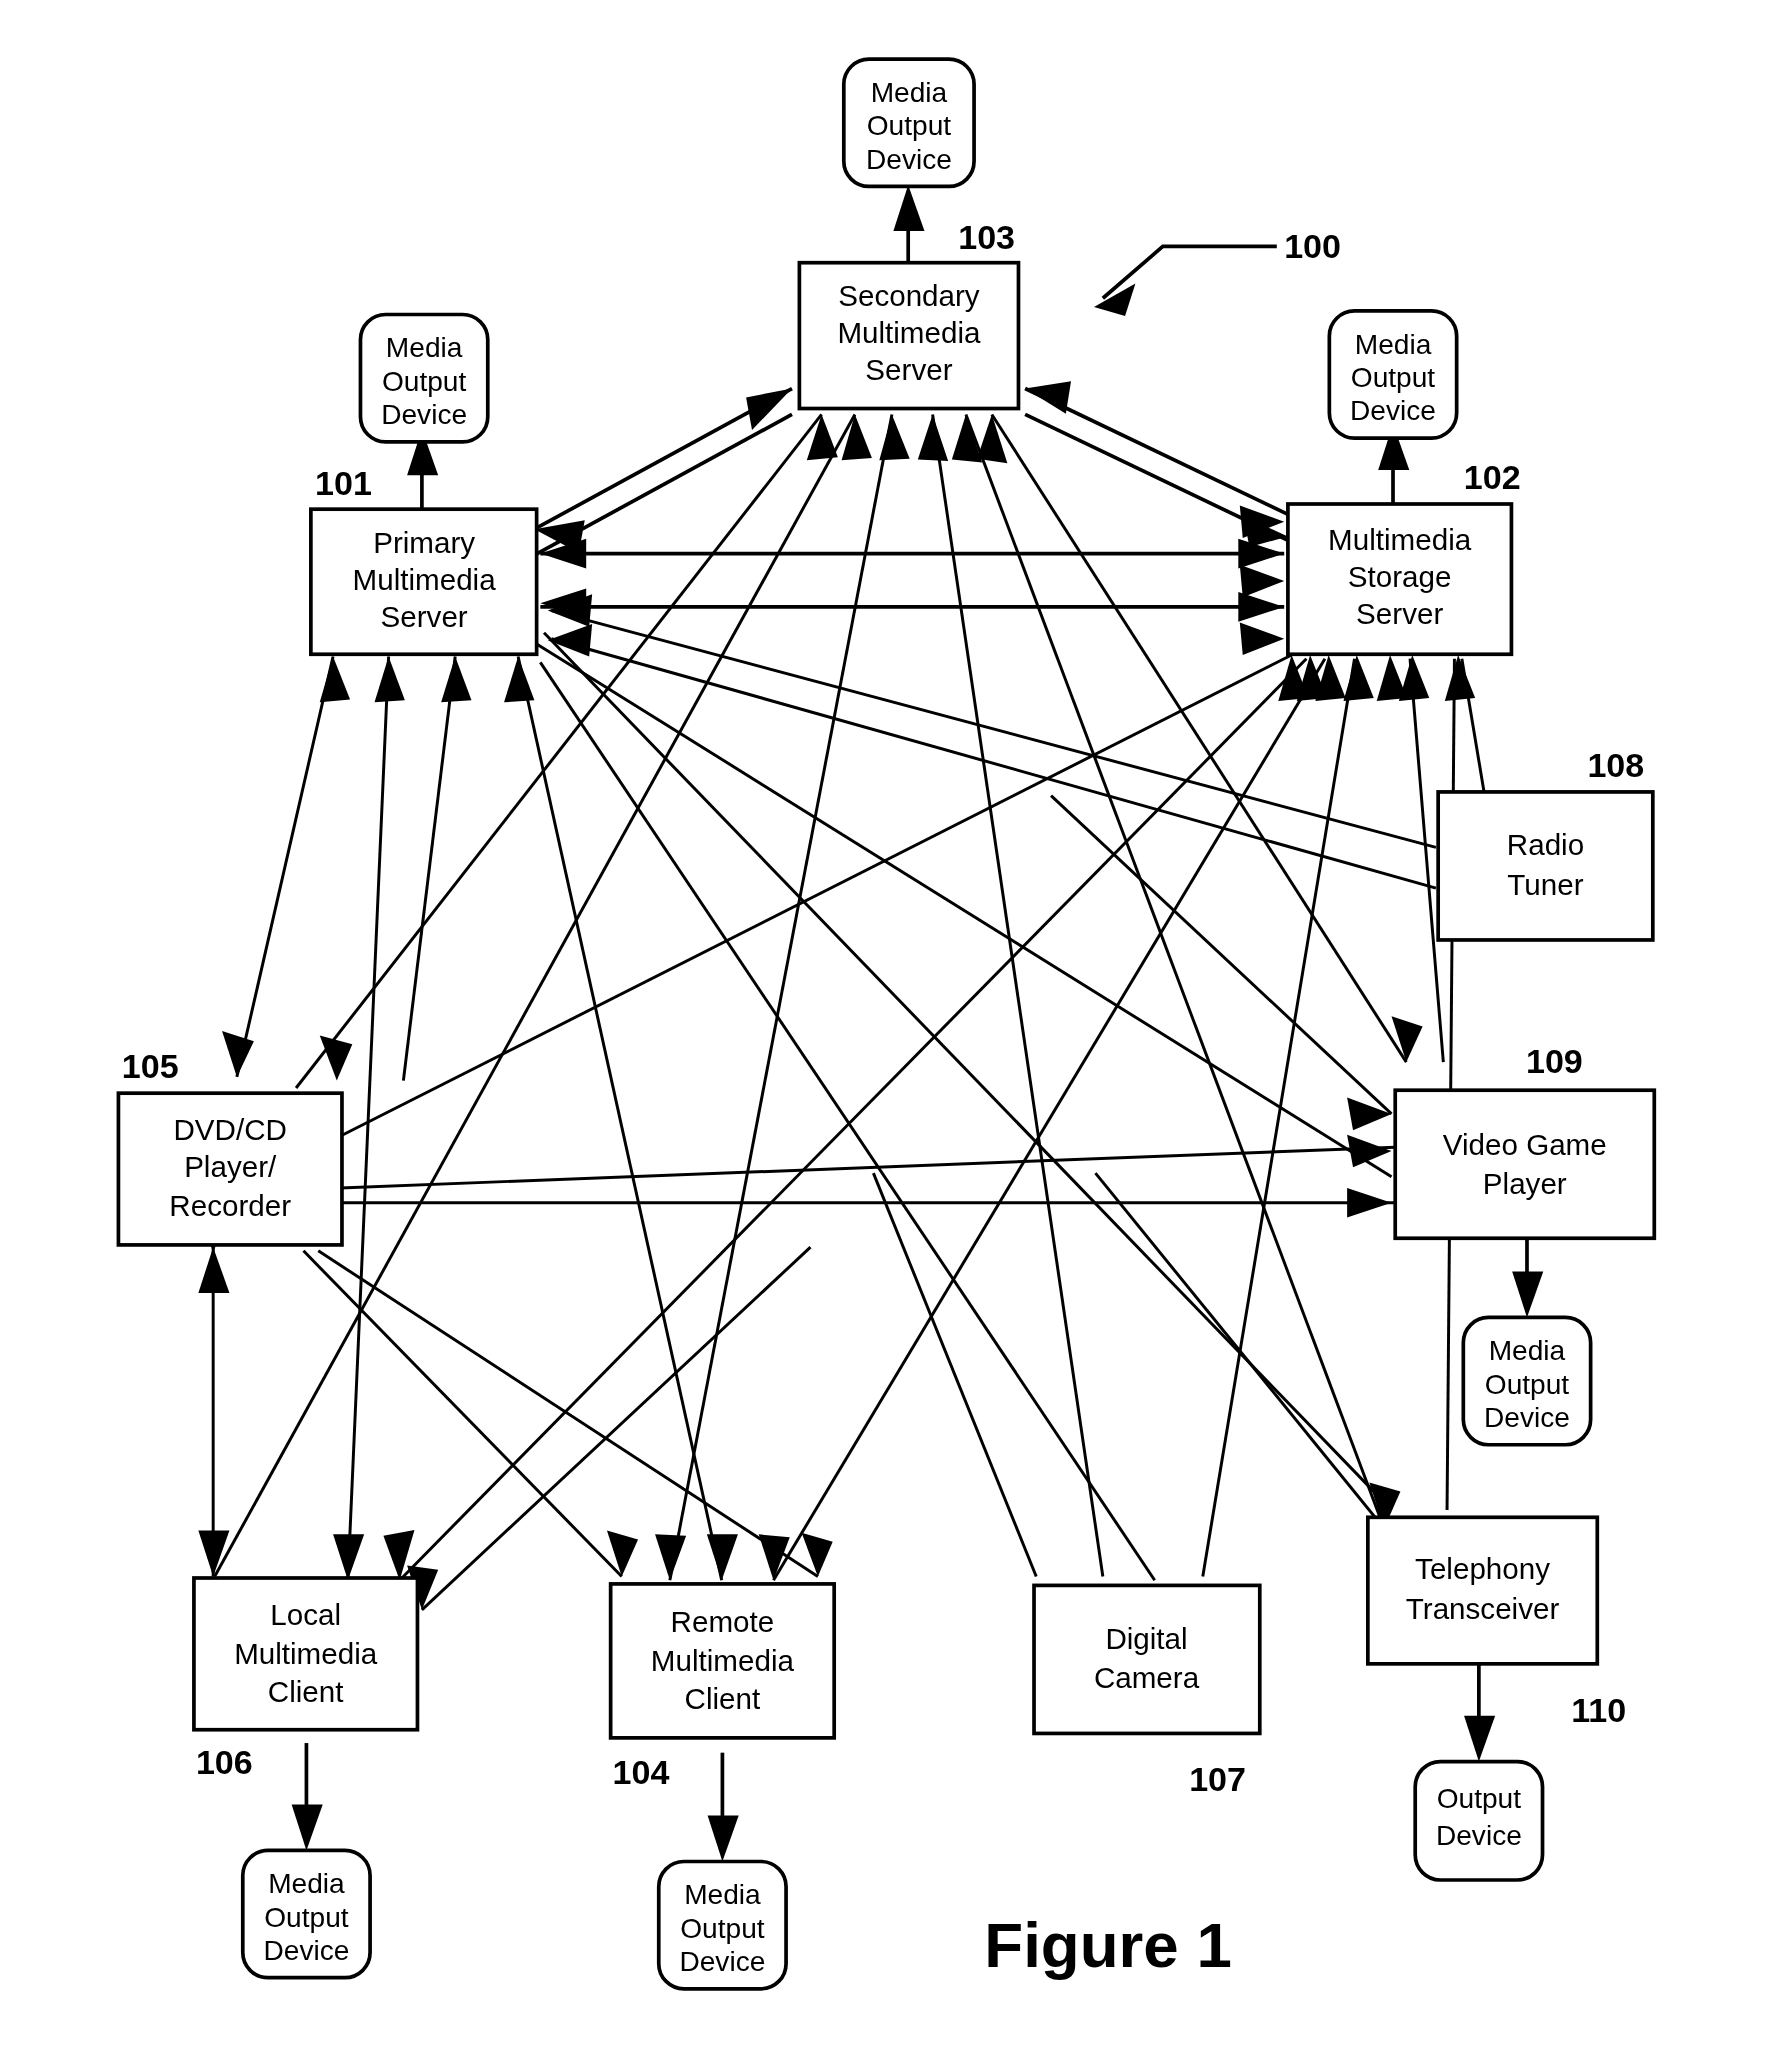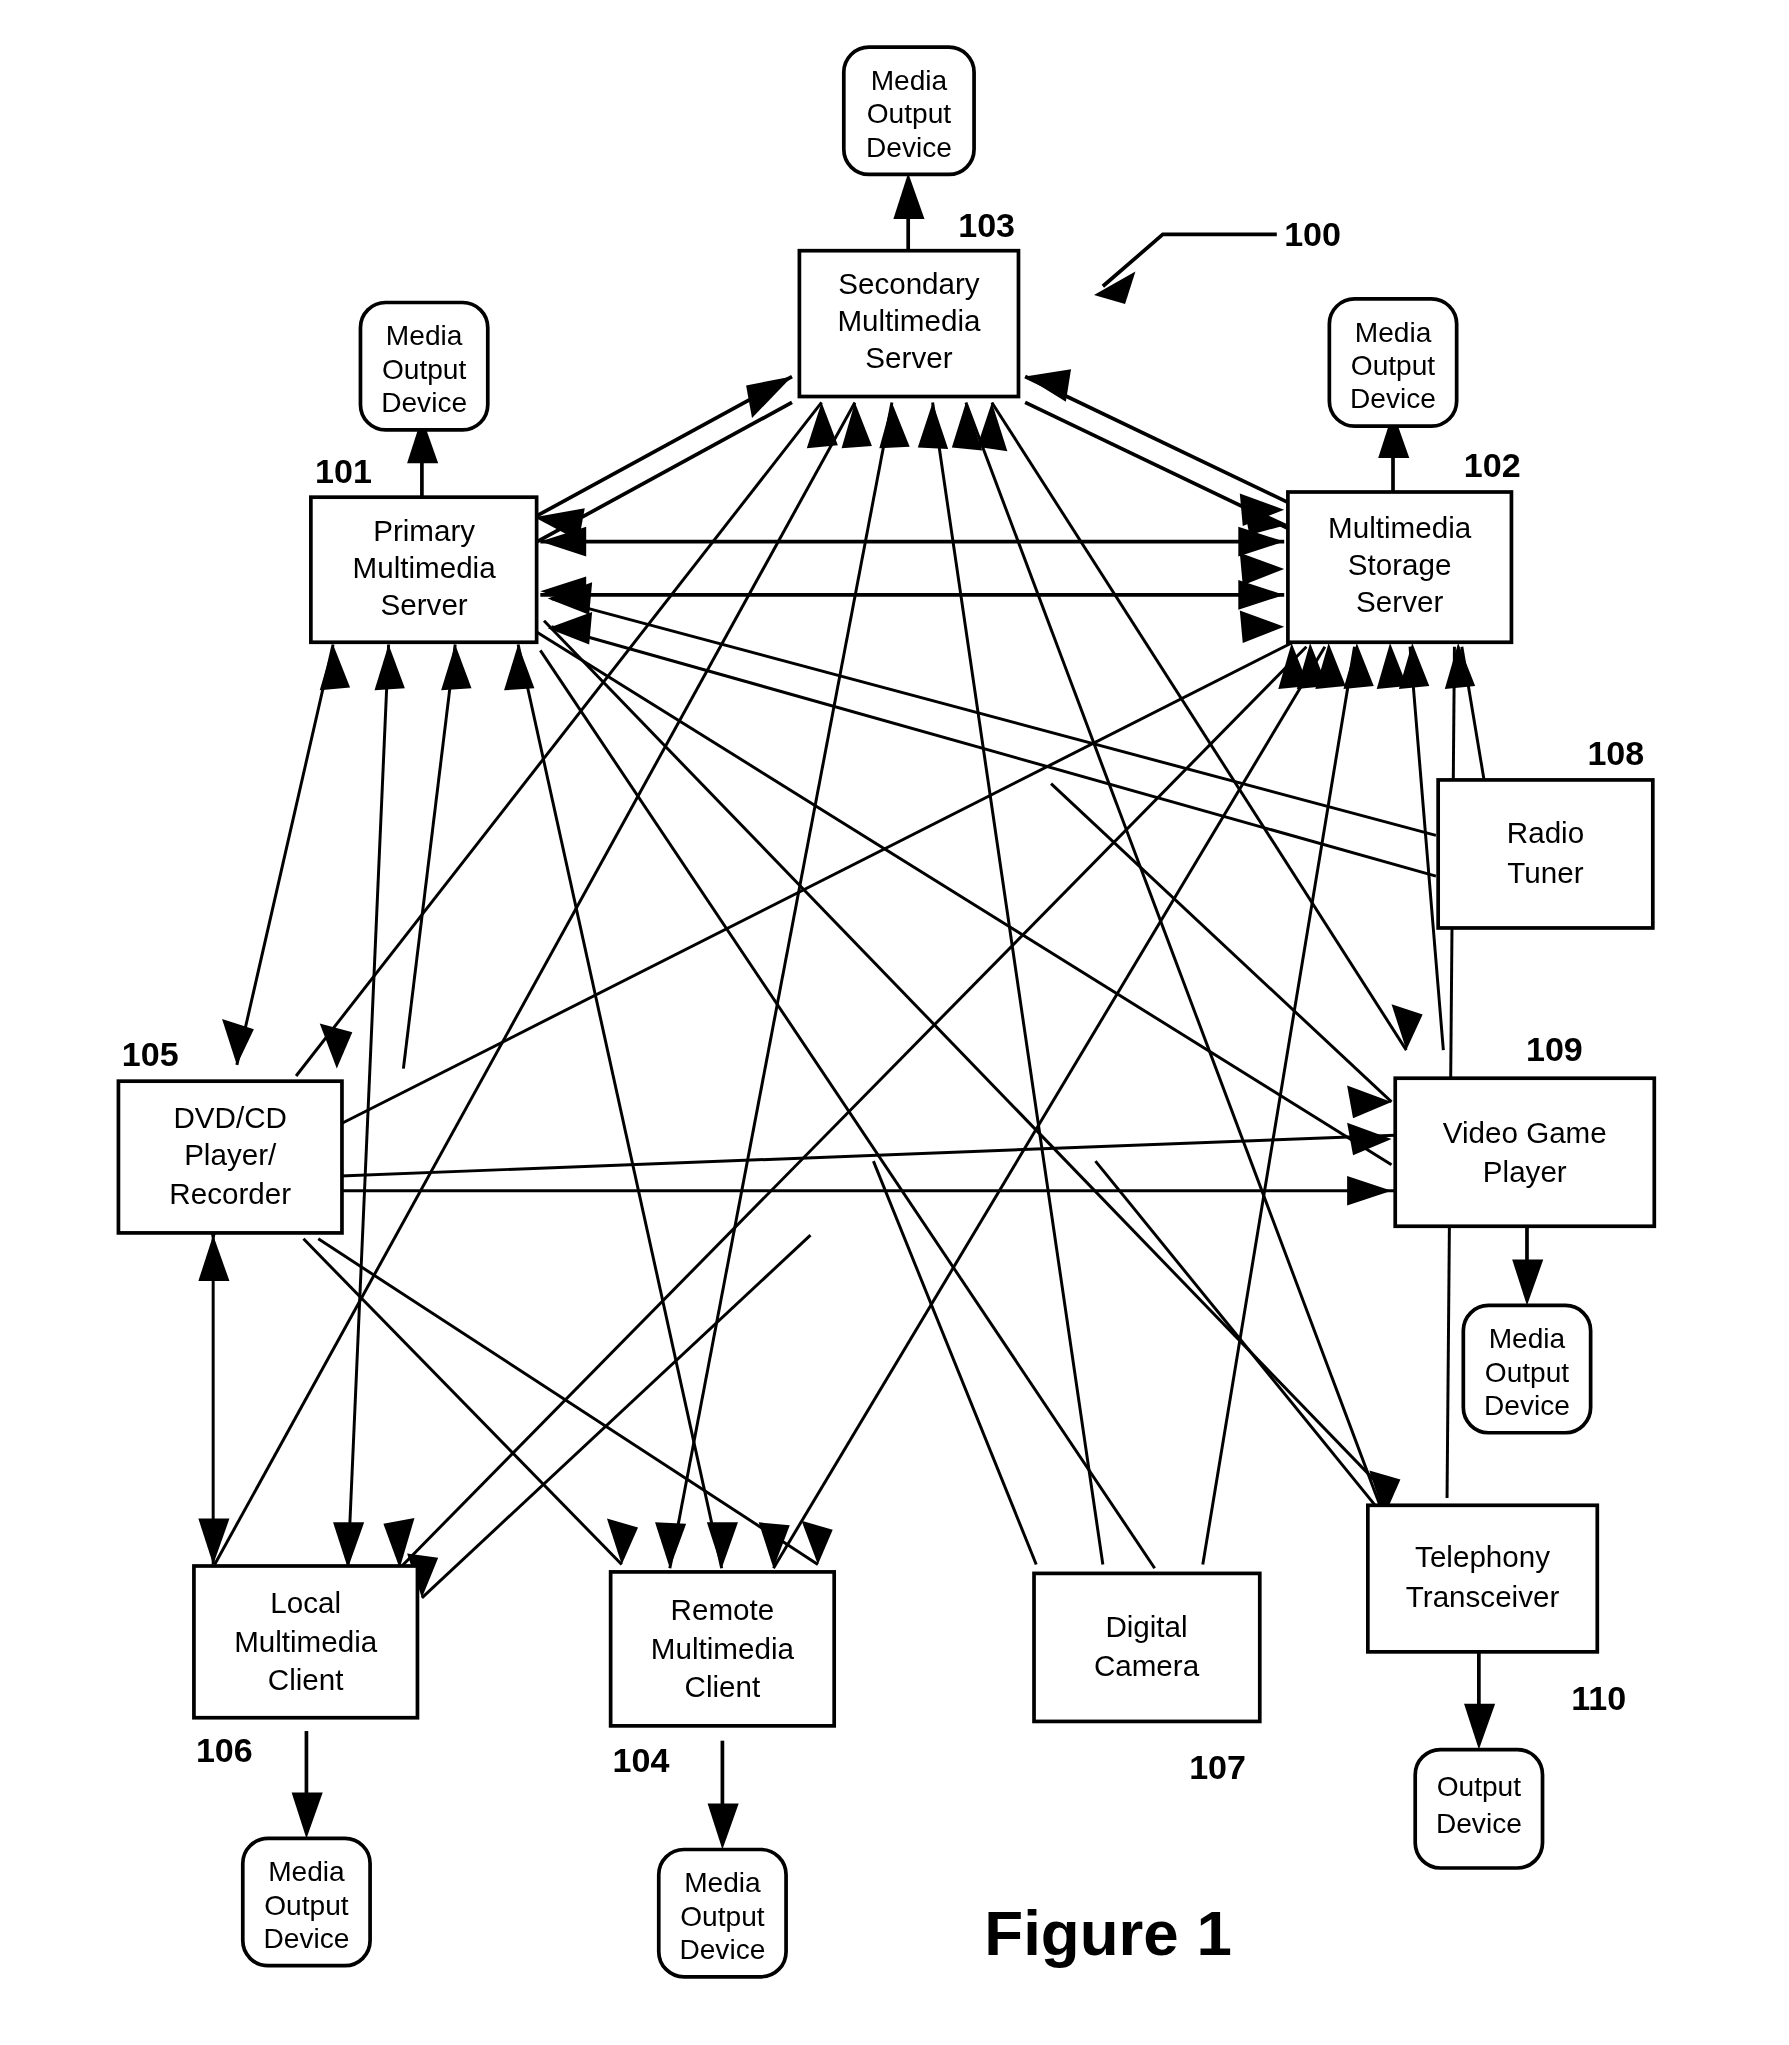--- a/index.html
+++ b/index.html
@@ -9,21 +9,21 @@
   }
   body {
     width: 1789px;
     height: 2046px;
     position: relative;
     font-family: "Liberation Sans", sans-serif;
     overflow: hidden;
   }
   #figure-root {
     position: absolute;
-    left: 0; top: 6px;
+    left: 0; top: 18px;
     width: 1789px;
     height: 1550px;
     border-radius: 21px;
   }
   svg.diagram {
     display: block;
     width: 1789px;
     height: 2046px;
   }
   .node-rect {

